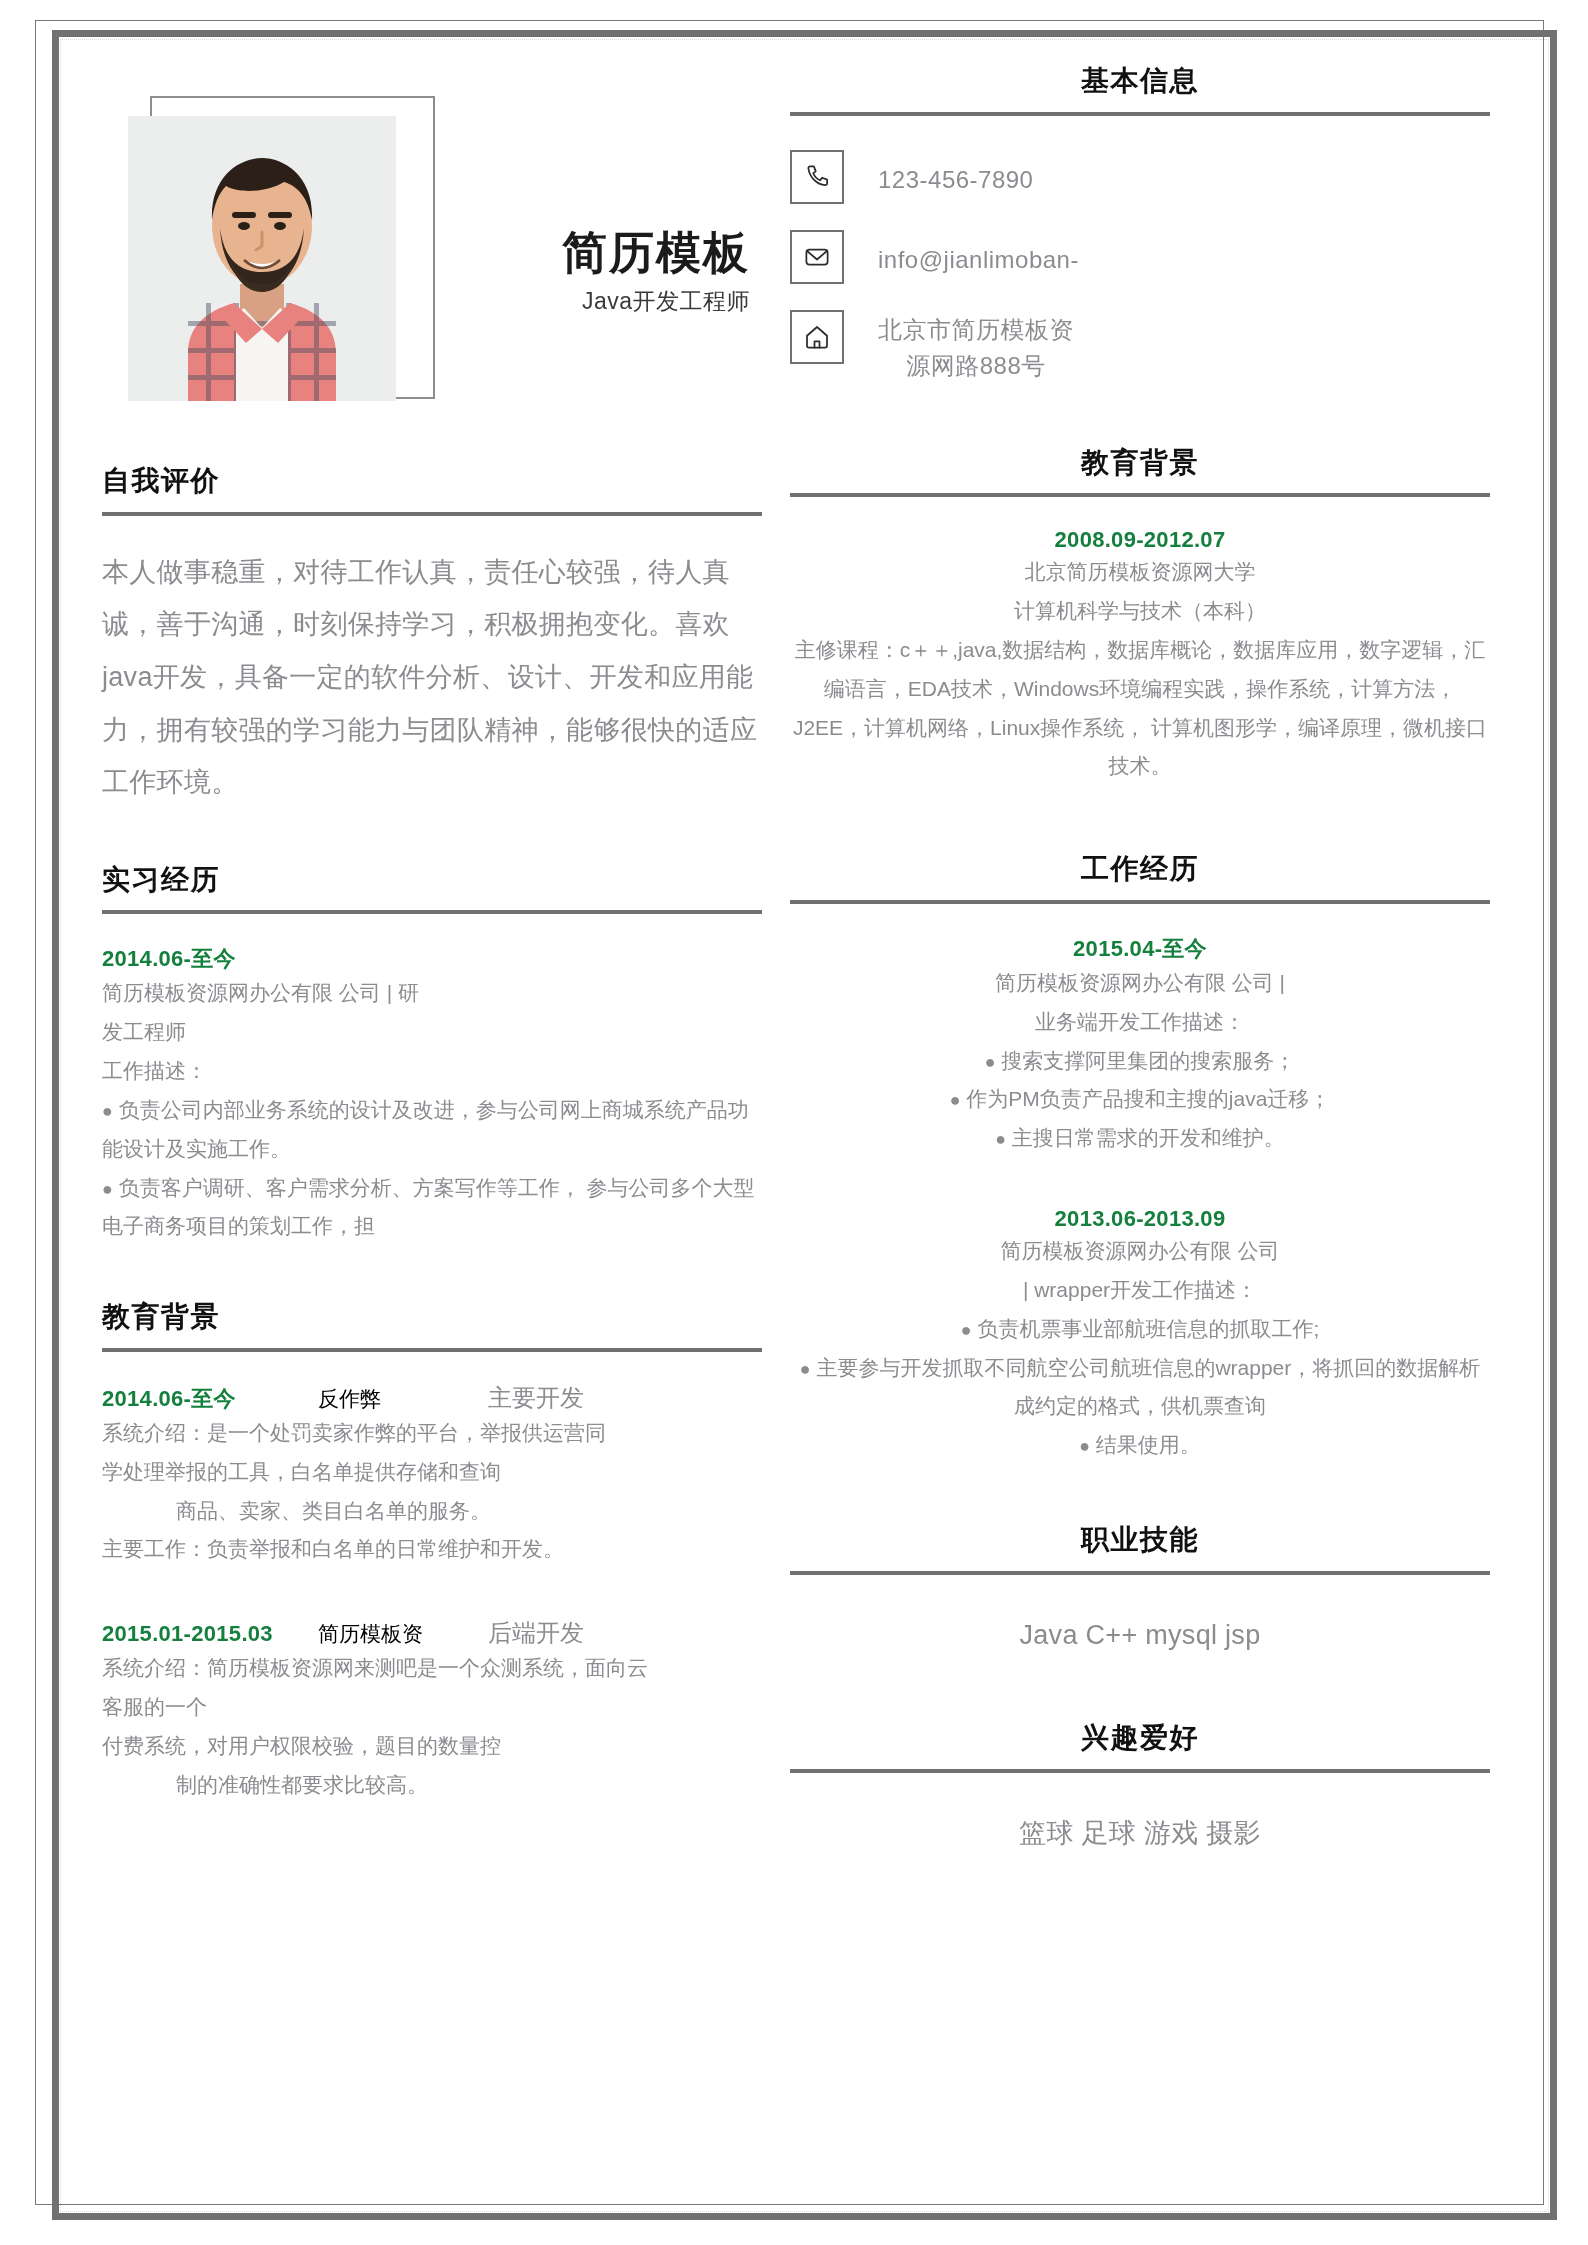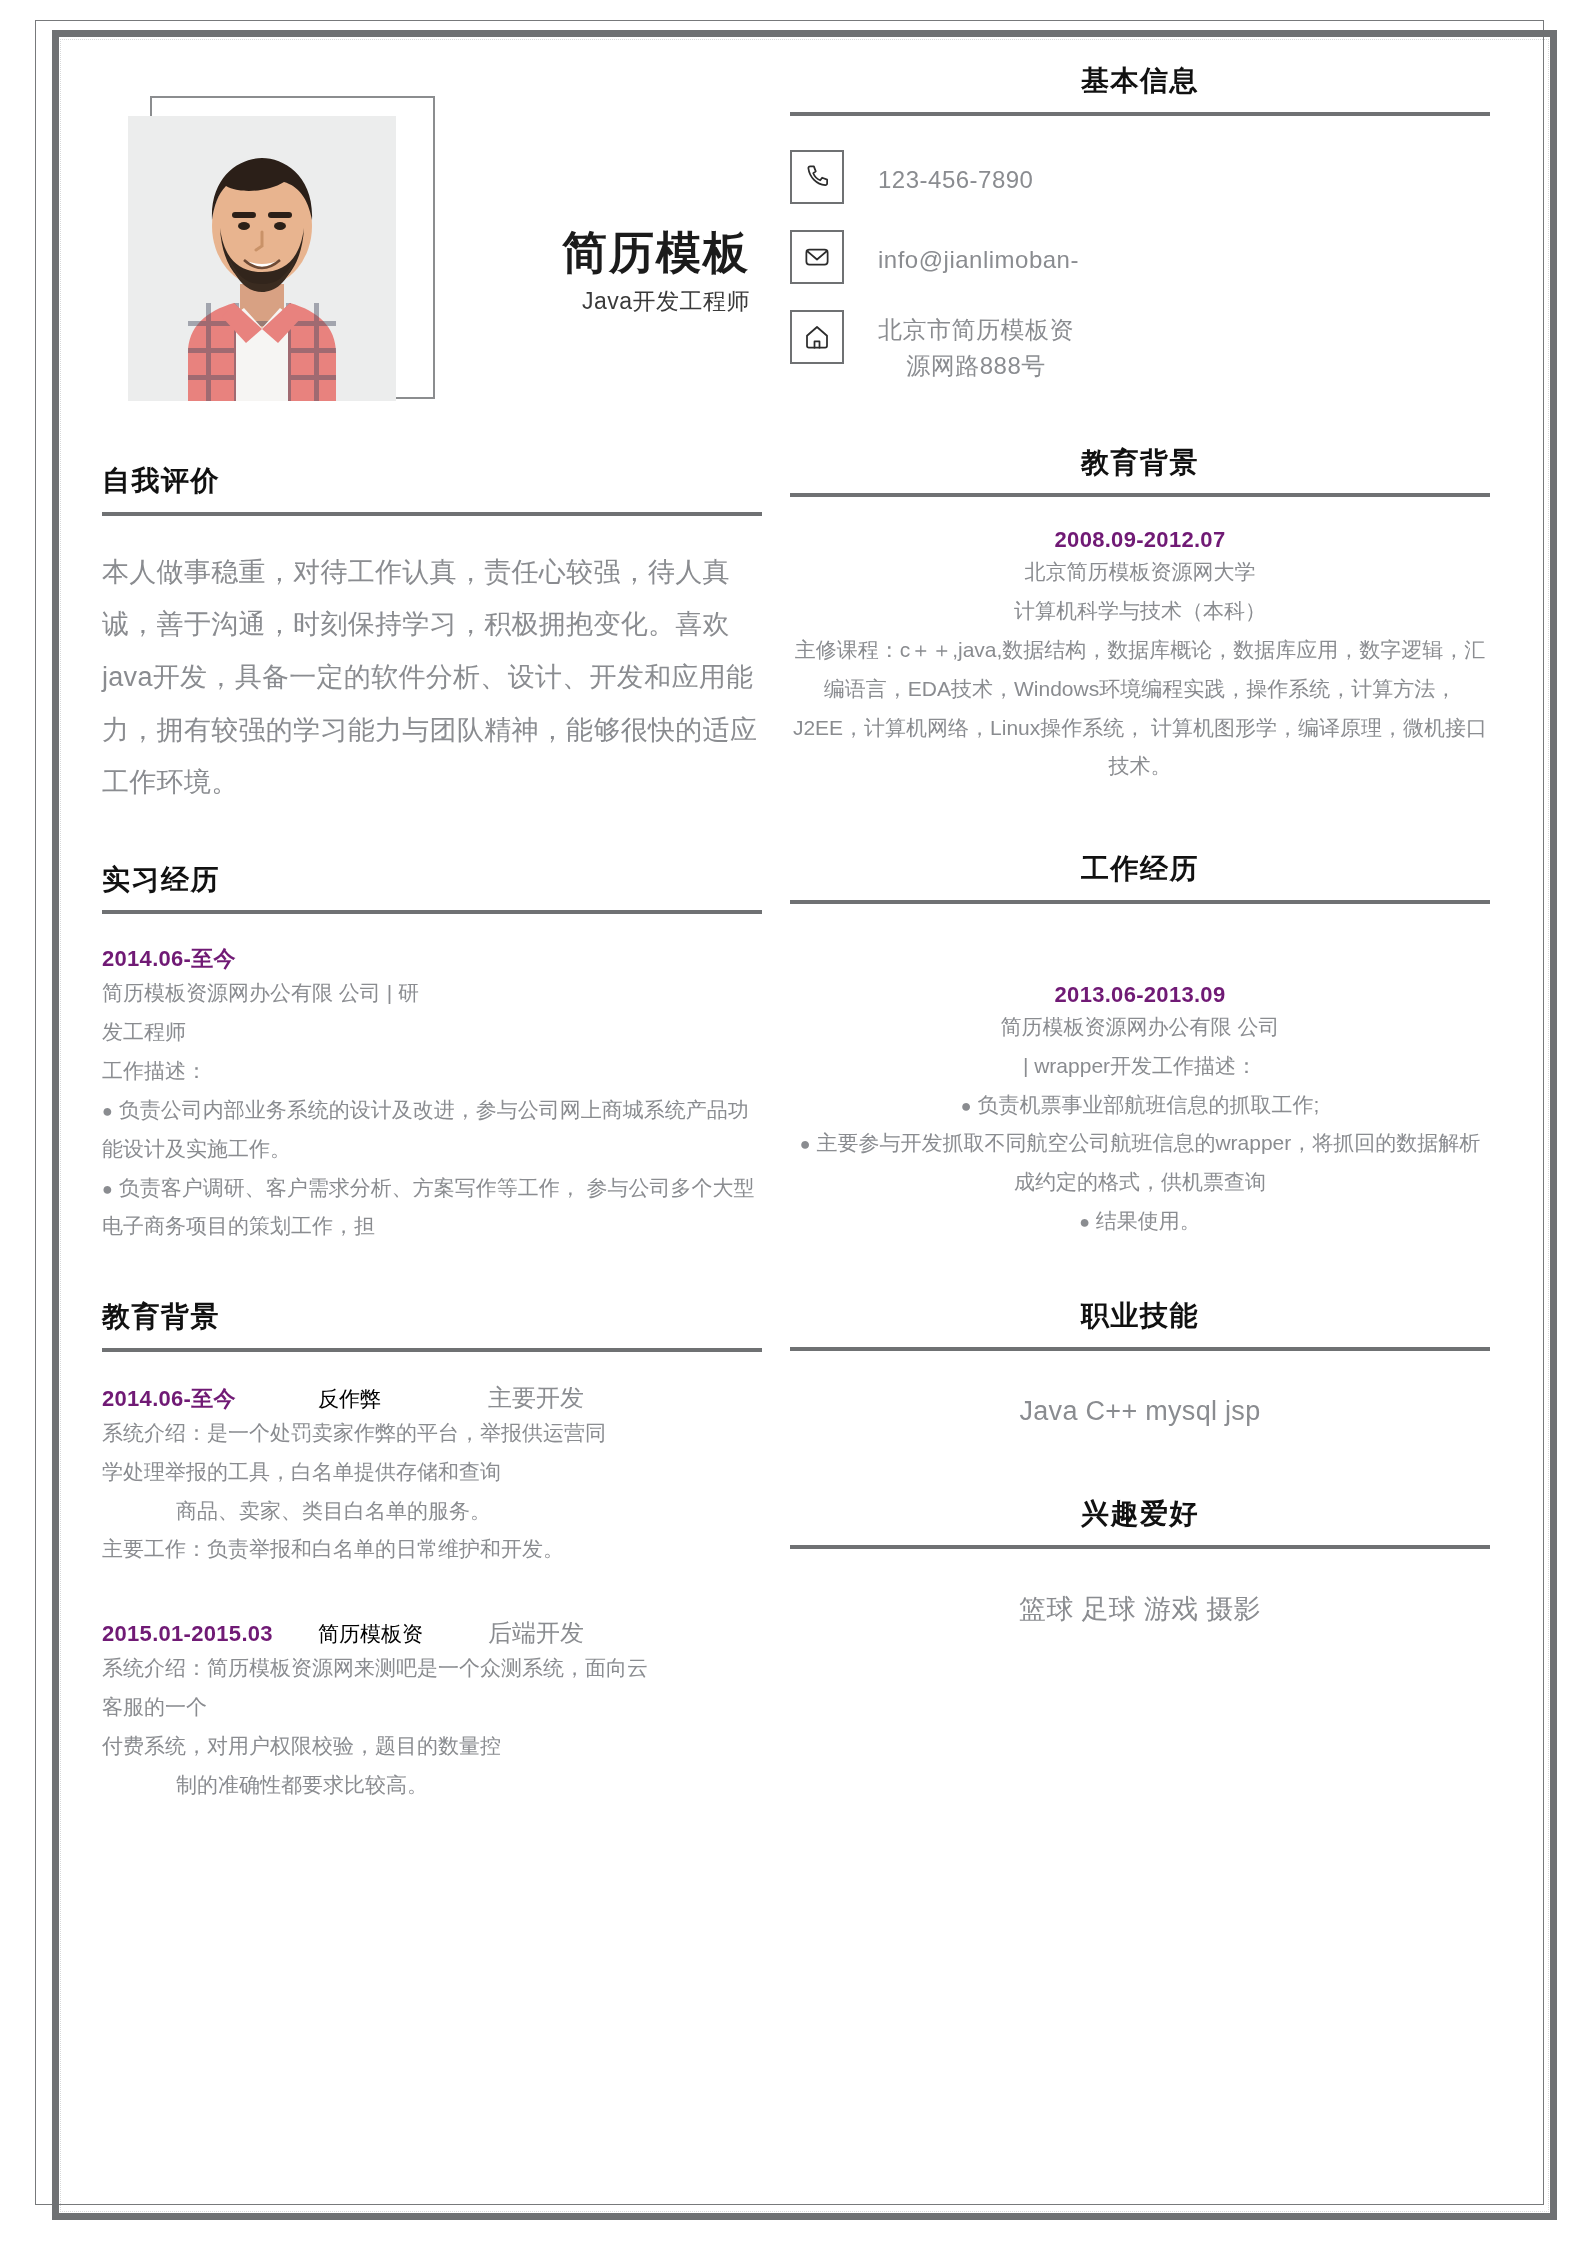--- a/index.html
+++ b/index.html
@@ -137,21 +137,21 @@
   
   .body-text {
     font-size: 27px;
     color: #8a8c90;
     line-height: 1.95;
     letter-spacing: 0.3px;
   }
   .entry-date {
     font-size: 22px;
     font-weight: bold;
-    color: #701a75;
+    color: #15803d;
     letter-spacing: 0.3px;
   }
   .entry-line {
     font-size: 21px;
     color: #8a8c90;
     line-height: 1.85;
   }
   .bullet-line {
     font-size: 21px;
     color: #8a8c90;
@@ -382,20 +382,37 @@
         </div>
       </div>
 
       <div style="height:60px;"></div>
 
       <div class="section">
         <div class="sec-title">工作经历</div>
         <div class="sec-rule"></div>
         <div class="spacer-md"></div>
 
+        <div>
+          <div class="entry-date">2015.04-至今</div>
+          <div class="entry-line">简历模板资源网办公有限 公司 |</div>
+          <div class="entry-line">业务端开发工作描述：</div>
+          <div class="bullet-line">
+            <span class="dot">●</span>
+            <span>搜索支撑阿里集团的搜索服务；</span>
+          </div>
+          <div class="bullet-line">
+            <span class="dot">●</span>
+            <span>作为PM负责产品搜和主搜的java迁移；</span>
+          </div>
+          <div class="bullet-line">
+            <span class="dot">●</span>
+            <span>主搜日常需求的开发和维护。</span>
+          </div>
+        </div>
 
         <div class="spacer-lg"></div>
 
         <div>
           <div class="entry-date">2013.06-2013.09</div>
           <div class="entry-line">简历模板资源网办公有限 公司</div>
           <div class="entry-line">| wrapper开发工作描述：</div>
           <div class="bullet-line">
             <span class="dot">●</span>
             <span>负责机票事业部航班信息的抓取工作;</span>

